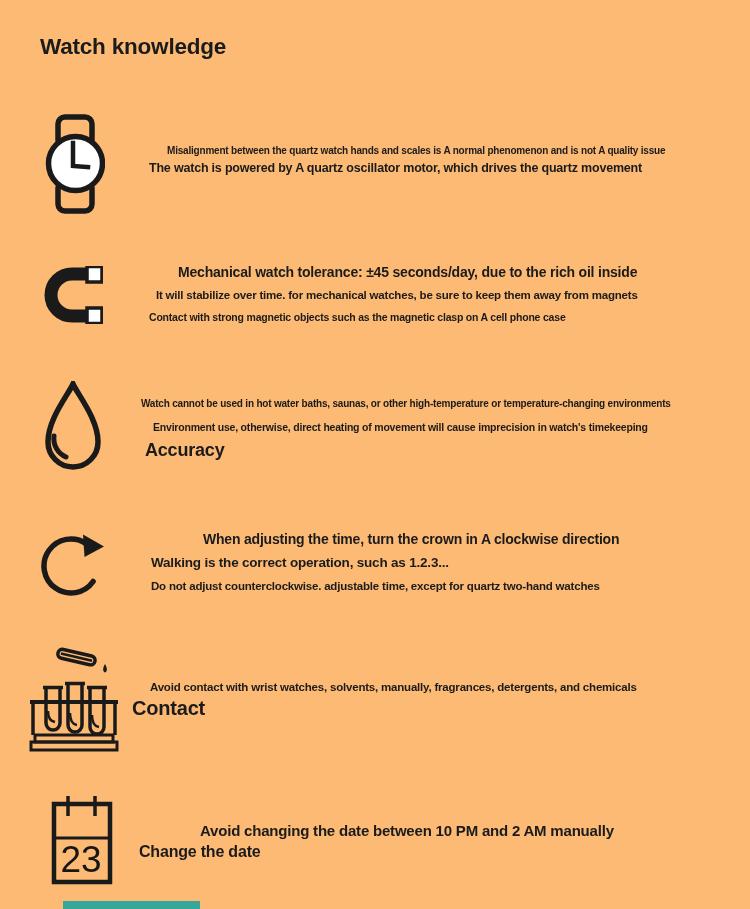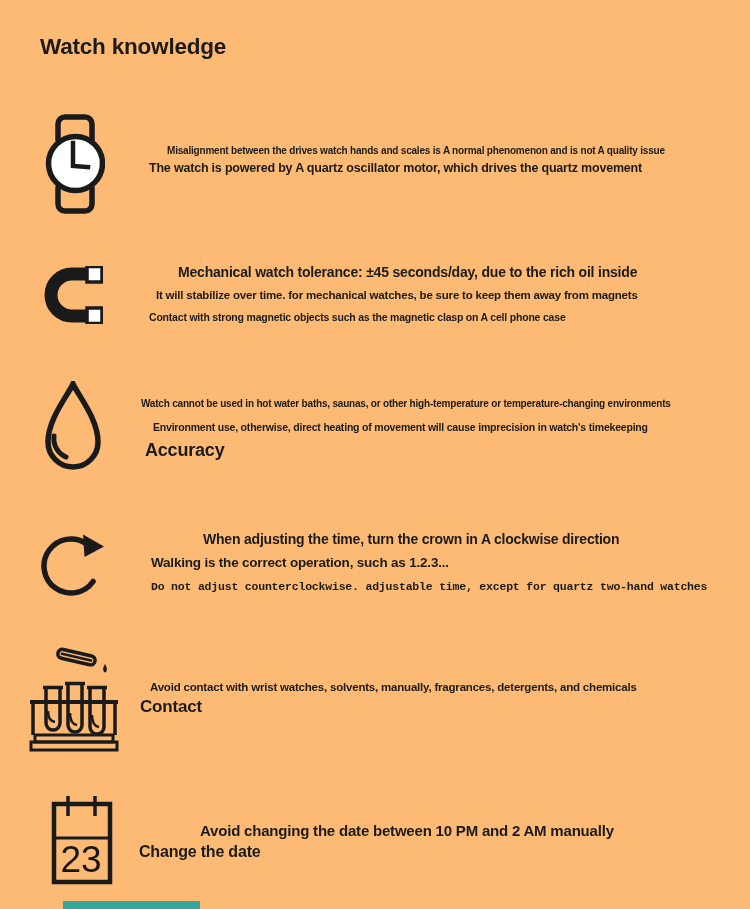--- a/index.html
+++ b/index.html
@@ -28,25 +28,25 @@
   .s2-l3{left:149px;top:311px;font-size:10.5px;}
   
   .s3-icon{left:40px;top:381px;width:66px;height:94px;}
   .s3-l1{left:141px;top:398px;font-size:10px;}
   .s3-l2{left:153px;top:421px;font-size:10.5px;}
   .s3-l3{left:145px;top:440px;font-size:18px;}
   
   .s4-icon{left:40px;top:526px;width:68px;height:78px;}
   .s4-l1{left:203px;top:531px;font-size:14px;}
   .s4-l2{left:151px;top:555px;font-size:13.5px;}
-  .s4-l3{left:151px;top:580px;font-size:11.5px;font-family:Liberation Mono, monospace;}
+  .s4-l3{left:151px;top:580px;font-size:11.5px;}
   
   .s5-icon{left:28px;top:645px;width:92px;height:108px;}
   .s5-l1{left:150px;top:681px;font-size:11.5px;}
-  .s5-l2{left:140px;top:697px;font-size:17px;}
+  .s5-l2{left:132px;top:697px;font-size:20px;}
   
   .s6-icon{left:42px;top:795px;width:80px;height:90px;}
   .s6-l1{left:200px;top:822px;font-size:15px;}
   .s6-l2{left:139px;top:843px;font-size:16px;}
   
   .teal-bar{position:absolute;left:63px;top:901px;width:137px;height:8px;}
 </style>
 </head>
 <body>
 
@@ -55,21 +55,21 @@
   <div class="title">Watch knowledge</div>
 
   <div class="icon s1-icon">
     <svg viewBox="0 0 60 100" fill="none" stroke="#1a1a1a">
       <rect x="13" y="3" width="34" height="30" rx="7" stroke-width="5.5"></rect>
       <rect x="13" y="67" width="34" height="30" rx="7" stroke-width="5.5"></rect>
       <circle cx="30.5" cy="49.5" r="27" fill="#ffffff" stroke-width="5.5"></circle>
       <polyline points="28,29 28,52 43,53" stroke-width="4.5" stroke-linecap="square"></polyline>
     </svg>
   </div>
-  <div class="line s1-l1">Misalignment between the drives watch hands and scales is A normal phenomenon and is not A quality issue</div>
+  <div class="line s1-l1">Misalignment between the quartz watch hands and scales is A normal phenomenon and is not A quality issue</div>
   <div class="line s1-l2">The watch is powered by A quartz oscillator motor, which drives the quartz movement</div>
 
   <div class="icon s2-icon">
     <svg viewBox="0 0 60 58" fill="none" stroke="#1a1a1a">
       <path d="M56,8 L29,8 A21,21 0 0 0 29,50 L56,50" stroke-width="13"></path>
       <rect x="44" y="0.5" width="15" height="15.5" fill="#ffffff" stroke-width="3.5"></rect>
       <rect x="44" y="42" width="15" height="15.5" fill="#ffffff" stroke-width="3.5"></rect>
     </svg>
   </div>
   <div class="line s2-l1">Mechanical watch tolerance: ±45 seconds/day, due to the rich oil inside</div>

